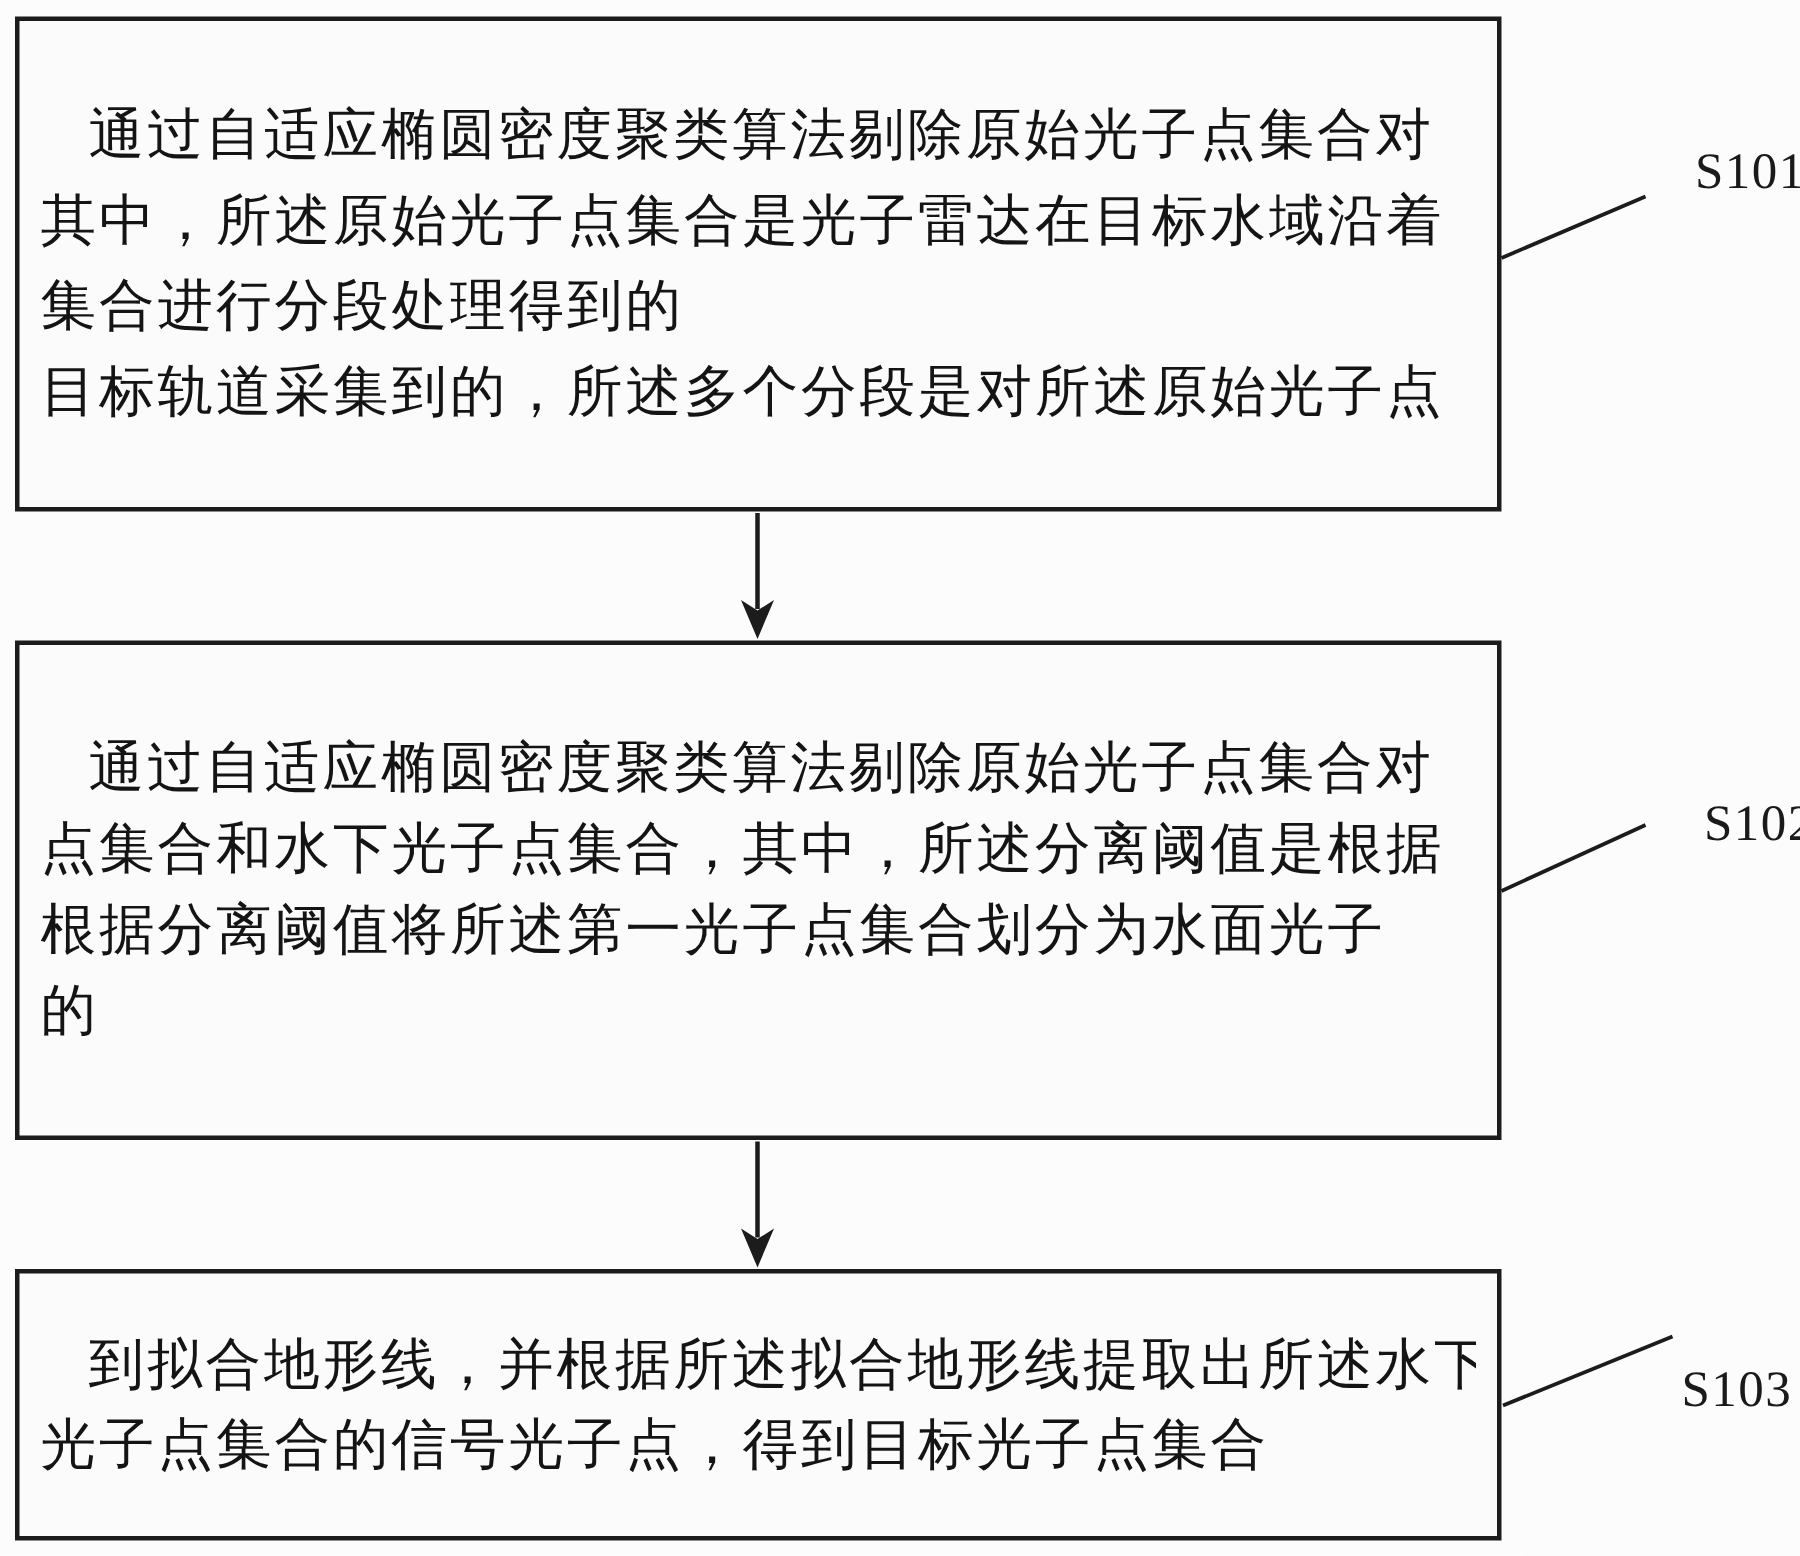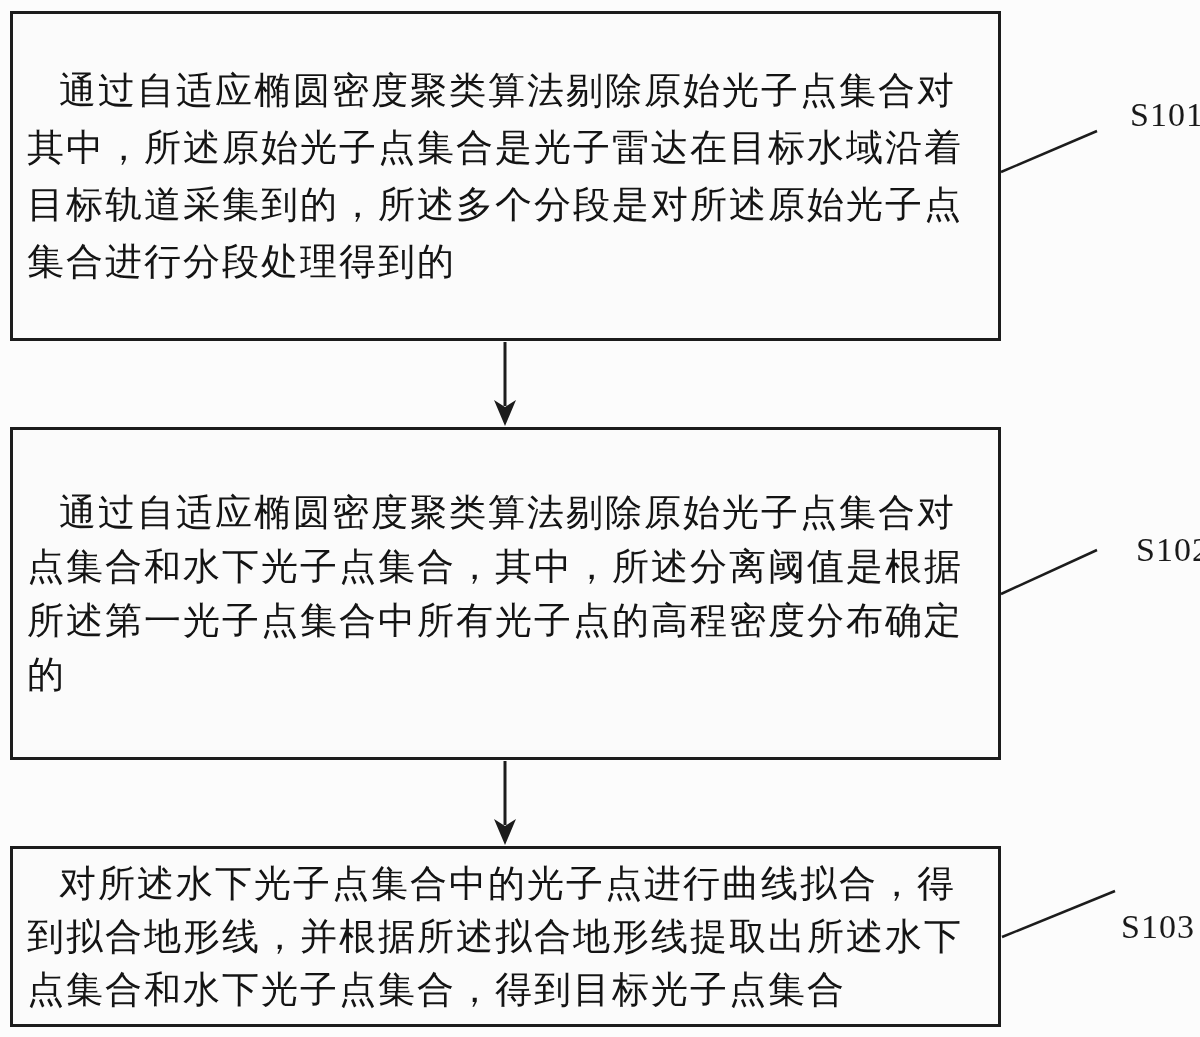--- a/index.html
+++ b/index.html
@@ -60,35 +60,34 @@
   .label-3 { left: 1121px; top: 908px; }
 </style>
 </head>
 <body>
 
 <div class="page">
 
   <div class="step-box box-1">
     <div class="line">通过自适应椭圆密度聚类算法剔除原始光子点集合对</div>
     <div class="line">其中，所述原始光子点集合是光子雷达在目标水域沿着</div>
+    <div class="line">集合进行分段处理得到的</div>
     <div class="line">目标轨道采集到的，所述多个分段是对所述原始光子点</div>
-    <div class="line">集合进行分段处理得到的</div>
   </div>
 
   <div class="step-box box-2">
     <div class="line">通过自适应椭圆密度聚类算法剔除原始光子点集合对</div>
     <div class="line">点集合和水下光子点集合，其中，所述分离阈值是根据</div>
-    <div class="line">所述第一光子点集合中所有光子点的高程密度分布确定</div>
+    <div class="line">根据分离阈值将所述第一光子点集合划分为水面光子</div>
     <div class="line">的</div>
   </div>
 
   <div class="step-box box-3">
-    <div class="line">对所述水下光子点集合中的光子点进行曲线拟合，得</div>
     <div class="line">到拟合地形线，并根据所述拟合地形线提取出所述水下</div>
-    <div class="line">点集合和水下光子点集合，得到目标光子点集合</div>
+    <div class="line">光子点集合的信号光子点，得到目标光子点集合</div>
   </div>
 
   <svg class="connector-layer" viewBox="0 0 1200 1037" xmlns="http://www.w3.org/2000/svg">
 
     <g>
       <line x1="505" y1="342" x2="505" y2="406" stroke="#1c1c1c" stroke-width="3"></line>
       <polygon points="505,426 494,400 505,407 516,400" fill="#1c1c1c"></polygon>
     </g>
 
     <g>

